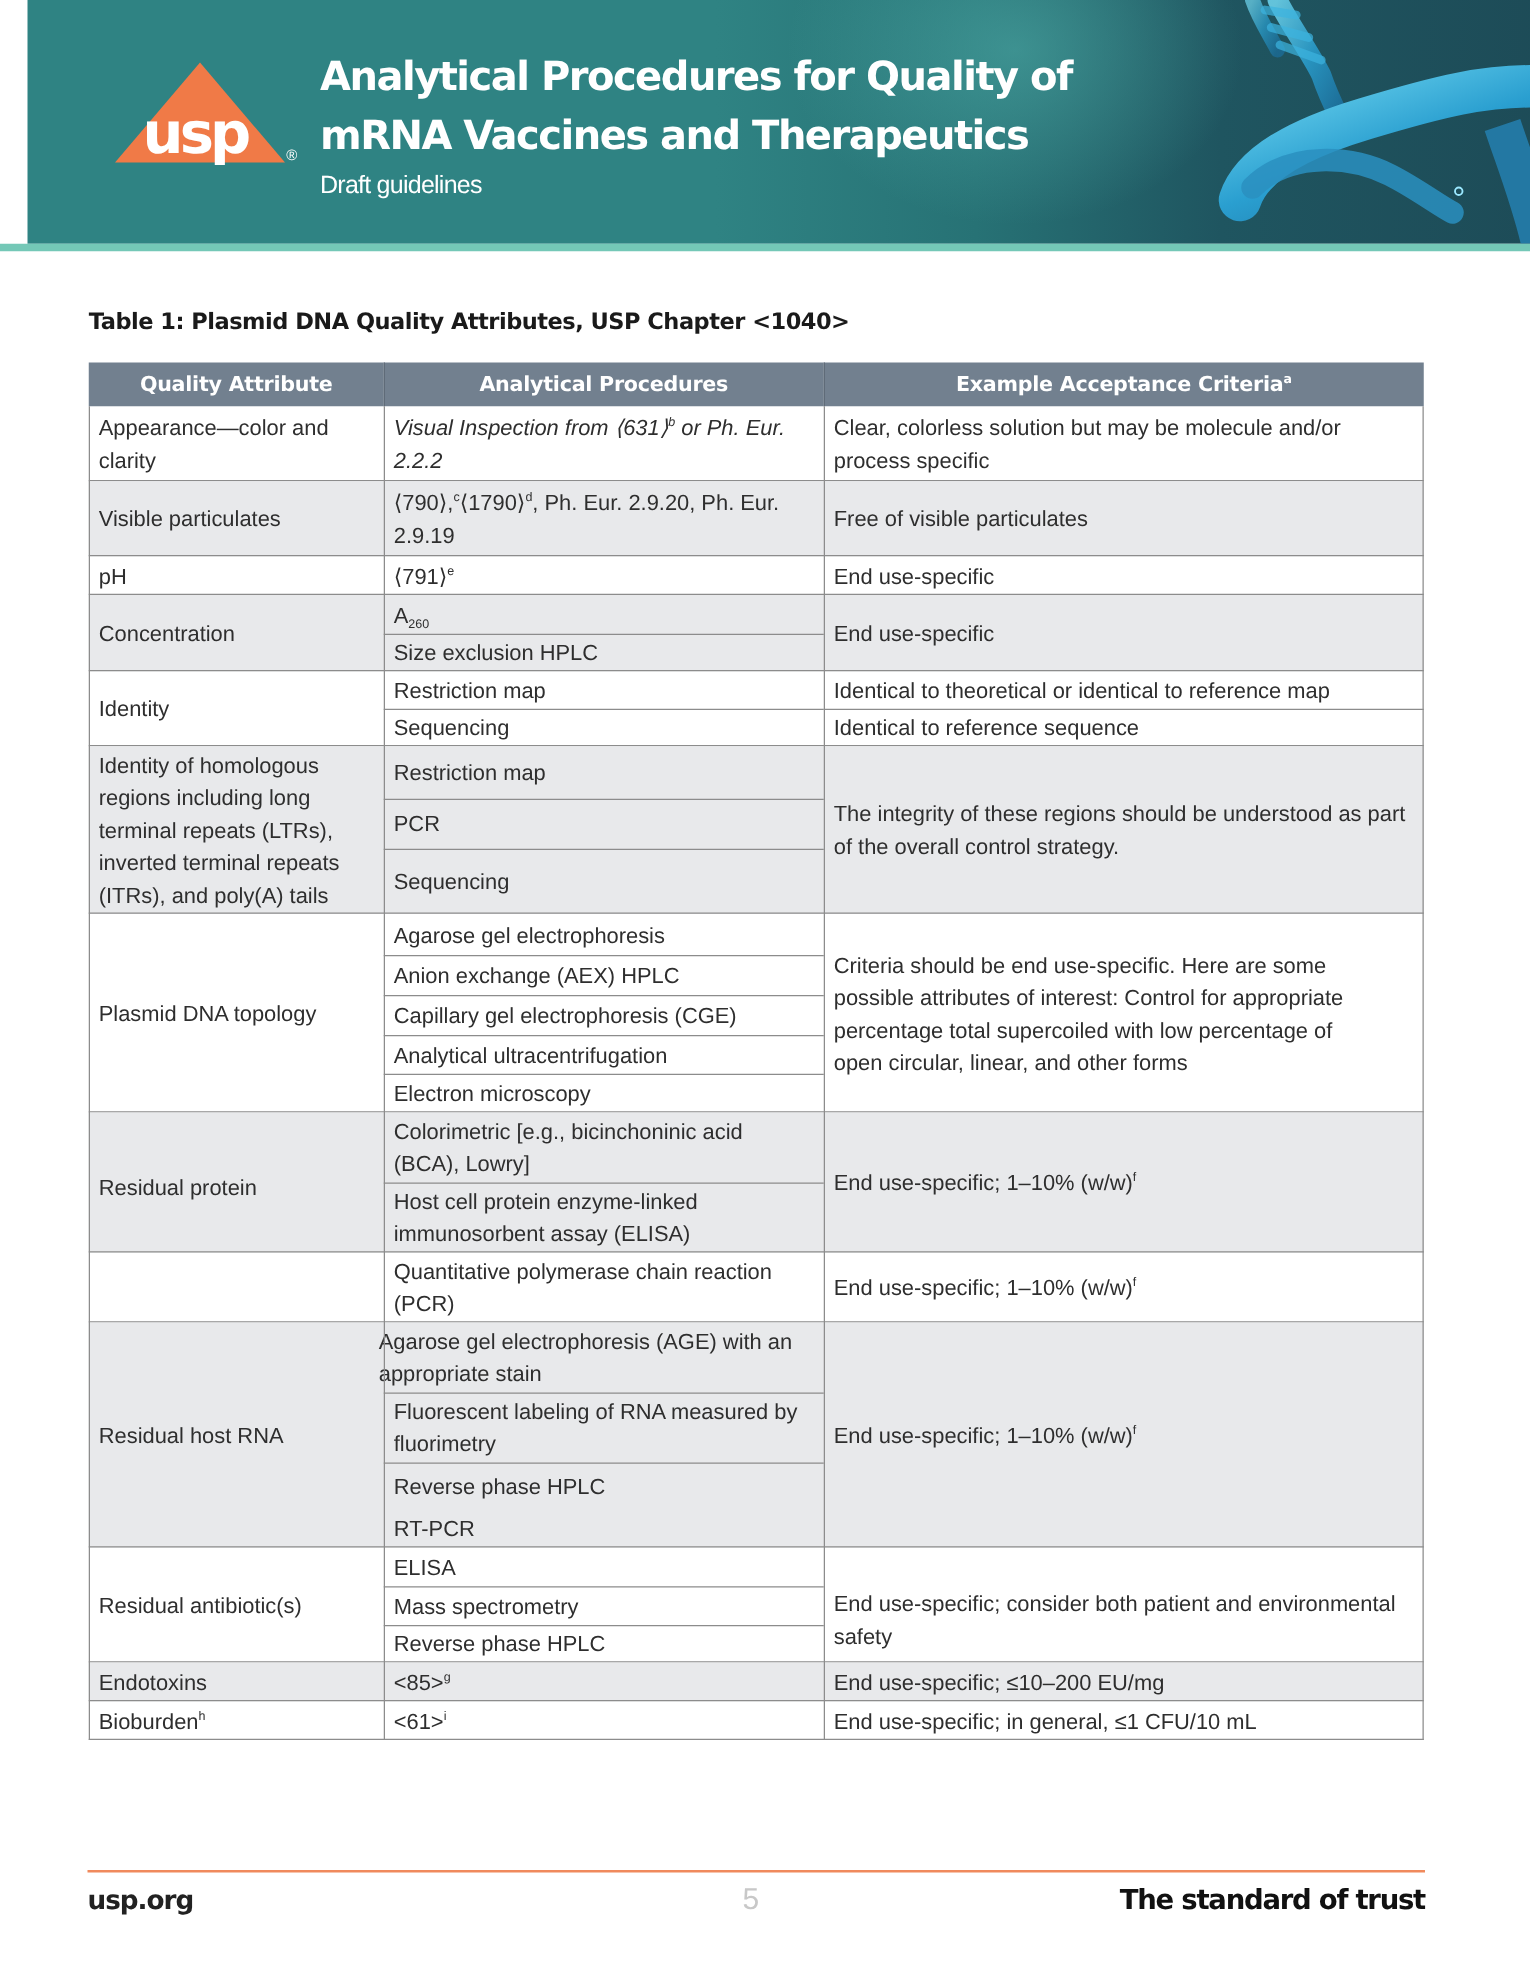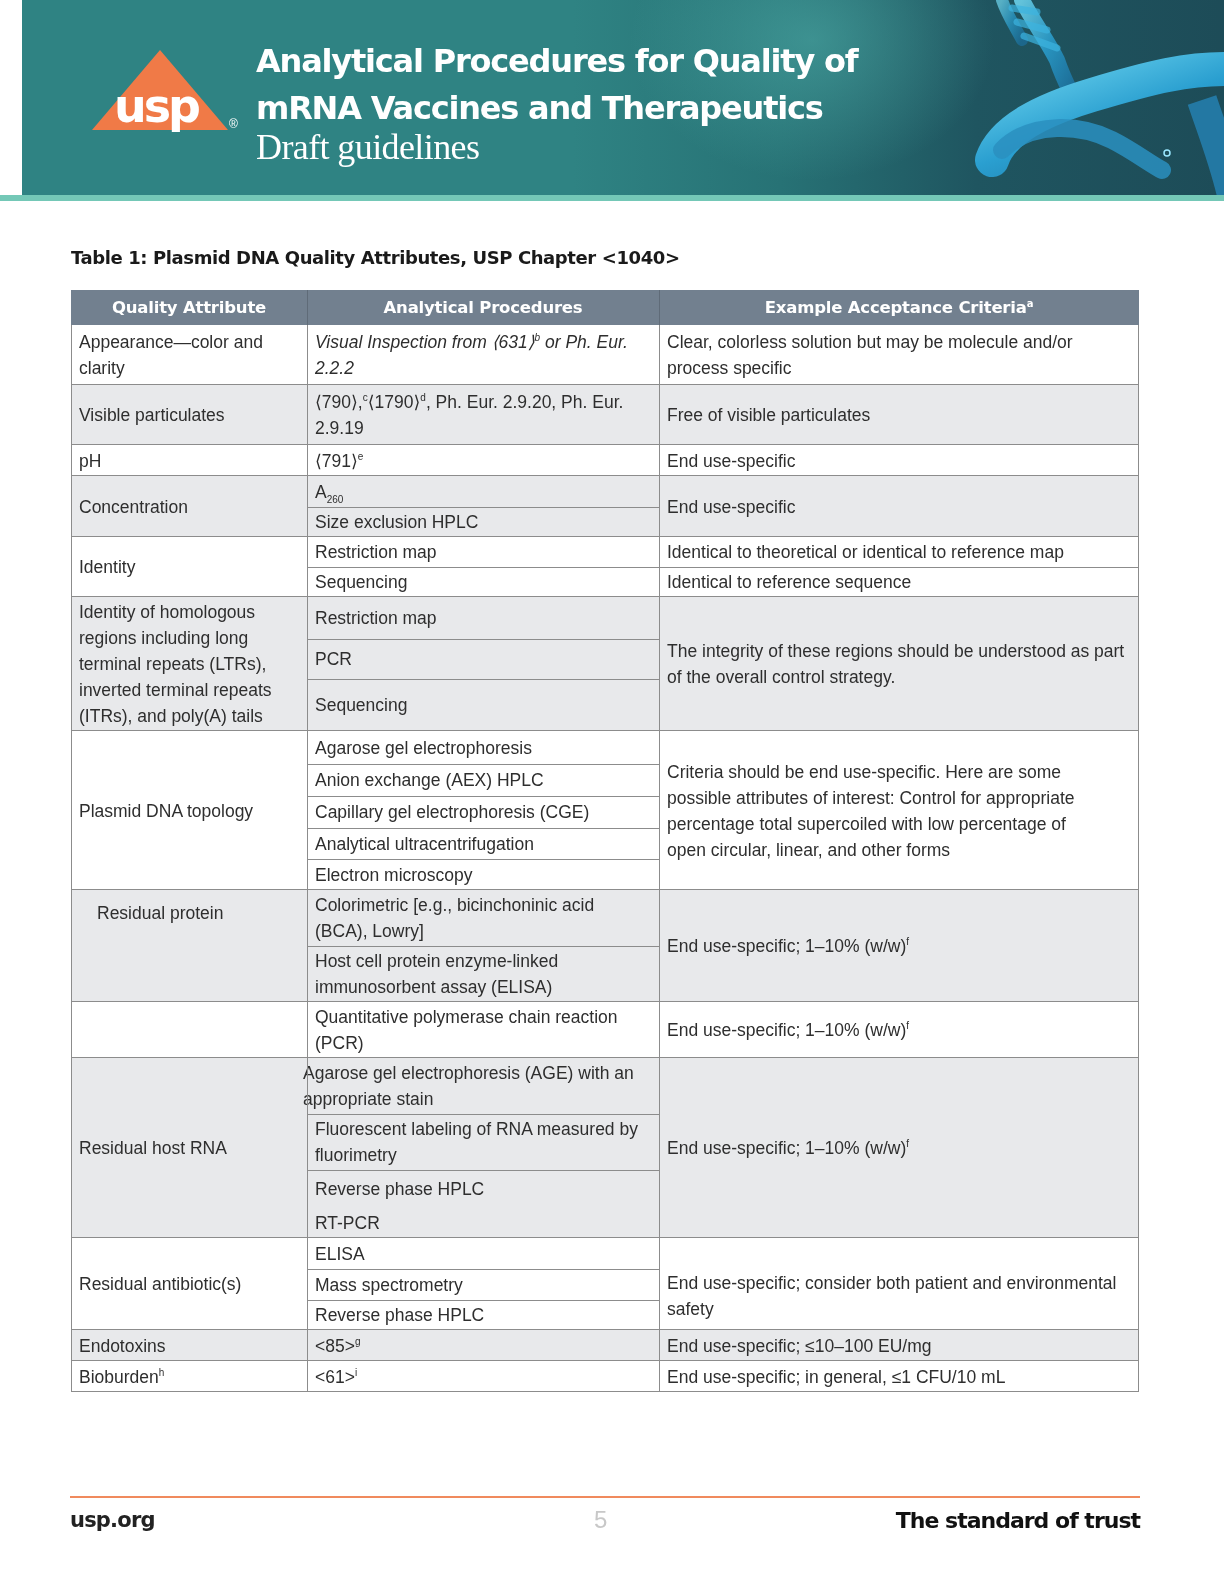--- a/index.html
+++ b/index.html
@@ -27,23 +27,23 @@
   .logo-reg {
     position: absolute; left: 207px; top: 117px; font-size: 12px; color: #ffffff;
   }
   .title {
     position: absolute; left: 234px; top: 38px;
     font-family: "DejaVu Sans", sans-serif; font-weight: bold;
     color: #ffffff; font-size: 32px; line-height: 47px; letter-spacing: -1.2px;
     white-space: nowrap;
   }
   .subtitle {
-    position: absolute; left: 234px; top: 126px;
-    font-family: Liberation Serif, serif; font-weight: normal;
-    font-size: 36px; color: #ffffff; letter-spacing: -0.6px; white-space: nowrap;
+    position: absolute; left: 234px; top: 137px;
+    font-family: Liberation Sans, sans-serif; font-weight: normal;
+    font-size: 20px; color: #ffffff; letter-spacing: -0.6px; white-space: nowrap;
   }
   
   .caption {
     position: absolute; left: 71px; top: 247px;
     font-family: "DejaVu Sans", sans-serif; font-weight: bold;
     font-size: 18px; color: #1a1a1a; letter-spacing: -0.4px; white-space: nowrap;
   }
   
   .table { position: absolute; left: 71px; top: 290px; width: 1068px; height: 1102px; }
   .cell {
@@ -233,21 +233,21 @@
     </div>
     <div class="hline" style="left: 236px; top: 474px; width: 352px;"></div>
     <div class="hline" style="left: 236px; top: 506px; width: 352px;"></div>
     <div class="hline" style="left: 236px; top: 538px; width: 352px;"></div>
     <div class="hline" style="left: 236px; top: 569px; width: 352px;"></div>
     <div class="cell" style="left: 588px; top: 441px; width: 444px; height: 159px;">
       <span class="txt"><span>Criteria should be end use-specific. Here are some possible attributes of interest: Control for appropriate percentage total supercoiled with low percentage of open circular, linear, and other forms</span></span>
     </div>
     <div class="hline" style="left: 0px; top: 599px; width: 1068px;"></div>
     <div style="position: absolute; left: 0px; top: 600px; width: 1068px; height: 112px; background: rgb(232, 233, 235);"></div>
-    <div class="cell" style="left: 0px; top: 567px; width: 236px; height: 112px; margin-left: 18px;">
+    <div class="cell" style="left: 0px; top: 604px; width: 236px; height: 112px;">
       <span class="txt"><span>Residual protein</span></span>
     </div>
     <div class="cell" style="left: 236px; top: 600px; width: 352px; height: 56px;">
       <span class="txt"><span>Colorimetric [e.g., bicinchoninic acid (BCA), Lowry]</span></span>
     </div>
     <div class="cell" style="left: 236px; top: 656px; width: 352px; height: 56px;">
       <span class="txt"><span>Host cell protein enzyme-linked immunosorbent assay (ELISA)</span></span>
     </div>
     <div class="hline" style="left: 236px; top: 656px; width: 352px;"></div>
     <div class="cell" style="left: 588px; top: 600px; width: 480px; height: 112px;">
@@ -304,21 +304,21 @@
     </div>
     <div class="hline" style="left: 0px; top: 1039px; width: 1068px;"></div>
     <div style="position: absolute; left: 0px; top: 1040px; width: 1068px; height: 31px; background: rgb(232, 233, 235);"></div>
     <div class="cell" style="left: 0px; top: 1040px; width: 236px; height: 31px;">
       <span class="txt"><span>Endotoxins</span></span>
     </div>
     <div class="cell" style="left: 236px; top: 1040px; width: 352px; height: 31px;">
       <span class="txt"><span>&lt;85&gt;</span><sup>g</sup></span>
     </div>
     <div class="cell" style="left: 588px; top: 1040px; width: 480px; height: 31px;">
-      <span class="txt"><span>End use-specific; ≤10–100 EU/mg</span></span>
+      <span class="txt"><span>End use-specific; ≤10–200 EU/mg</span></span>
     </div>
     <div class="hline" style="left: 0px; top: 1070px; width: 1068px;"></div>
     <div style="position: absolute; left: 0px; top: 1071px; width: 1068px; height: 31px;"></div>
     <div class="cell" style="left: 0px; top: 1071px; width: 236px; height: 31px;">
       <span class="txt"><span>Bioburden</span><sup>h</sup></span>
     </div>
     <div class="cell" style="left: 236px; top: 1071px; width: 352px; height: 31px;">
       <span class="txt"><span>&lt;61&gt;</span><sup>i</sup></span>
     </div>
     <div class="cell" style="left: 588px; top: 1071px; width: 480px; height: 31px;">

